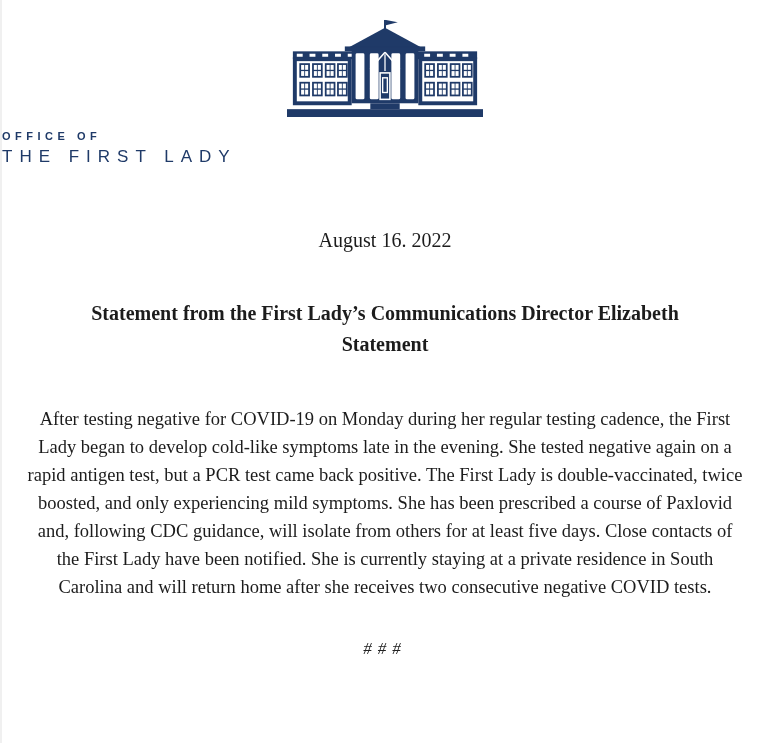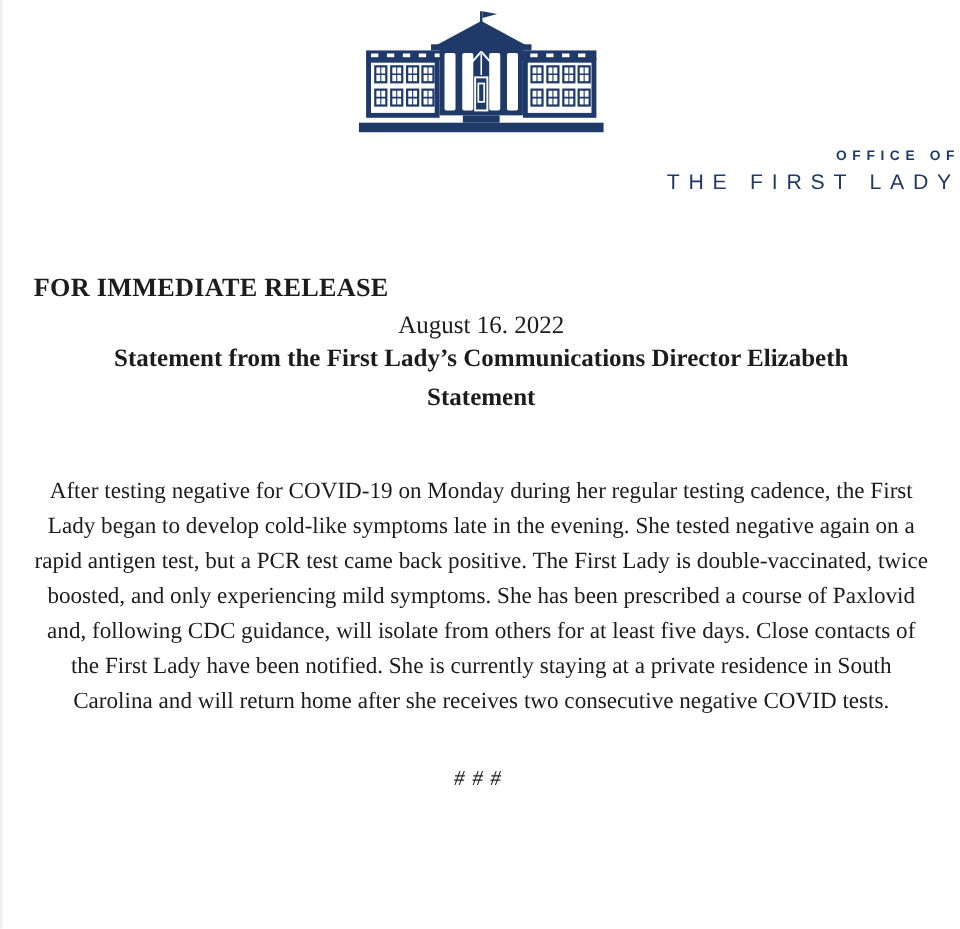--- a/index.html
+++ b/index.html
@@ -10,21 +10,21 @@
     width: 768px;
     height: 743px;
     margin: 0 auto;
     background: var(--paper);
     border-left: 2px solid #f0f0f0;
     overflow: hidden;
     font-family: "Liberation Serif", serif;
     color: var(--ink);
   }
   
-  .masthead { padding-top: 8px; text-align: right; color: var(--navy); }
+  .masthead { padding-top: 19px; text-align: left; color: var(--navy); }
   .wh-logo { display: block; margin: 0 auto; color: var(--navy); }
   .office-of {
     margin-top: 13px;
     font-family: "Liberation Sans", sans-serif;
     font-size: 11px;
     font-weight: 700;
     letter-spacing: 4.5px;
     color: var(--navy);
   }
   .first-lady {
@@ -33,21 +33,21 @@
     font-size: 17px;
     font-weight: 500;
     letter-spacing: 7px;
     color: var(--navy);
   }
   
   .release-meta { margin: 62px 25px 0 25px; }
   .release-label { font-size: 21px; font-weight: 700; letter-spacing: 0.2px; }
   .release-date  { margin-top: 6px; font-size: 20px; text-align: center; }
   
-  .headline { text-align: center; font-weight: 700; font-size: 20px; }
+  .headline { margin-top: 46px; text-align: center; font-weight: 700; font-size: 20px; }
   .headline .headline-line { white-space: nowrap; line-height: 31px; }
   
   .body-text {
     margin: 45px 25px 0 25px;
     font-size: 18.5px;
     line-height: 28px;
     text-align: center;
   }
   
   .end-mark {
@@ -118,21 +118,20 @@
 
       <rect x="85" y="86" width="30" height="6" fill="currentColor"></rect>
 
       <rect x="0" y="92" width="200" height="8" fill="currentColor"></rect>
     </svg>
     <div class="office-of">OFFICE OF</div>
     <div class="first-lady">THE FIRST LADY</div>
   </header>
 
   <section class="release-meta">
-    <div class="release-label">FOR IMMEDIATE RELEASE</div>
     <div class="release-date">August 16. 2022</div>
   </section>
 
   <h1 class="headline">
       <div class="headline-line">Statement from the First Lady’s Communications Director Elizabeth</div>
       <div class="headline-line">Statement</div>
     </h1>
 
   <p class="body-text">After testing negative for COVID-19 on Monday during her regular testing cadence, the First Lady began to develop cold-like symptoms late in the evening. She tested negative again on a rapid antigen test, but a PCR test came back positive. The First Lady is double-vaccinated, twice boosted, and only experiencing mild symptoms. She has been prescribed a course of Paxlovid and, following CDC guidance, will isolate from others for at least five days. Close contacts of the First Lady have been notified. She is currently staying at a private residence in South Carolina and will return home after she receives two consecutive negative COVID tests.</p>
 

